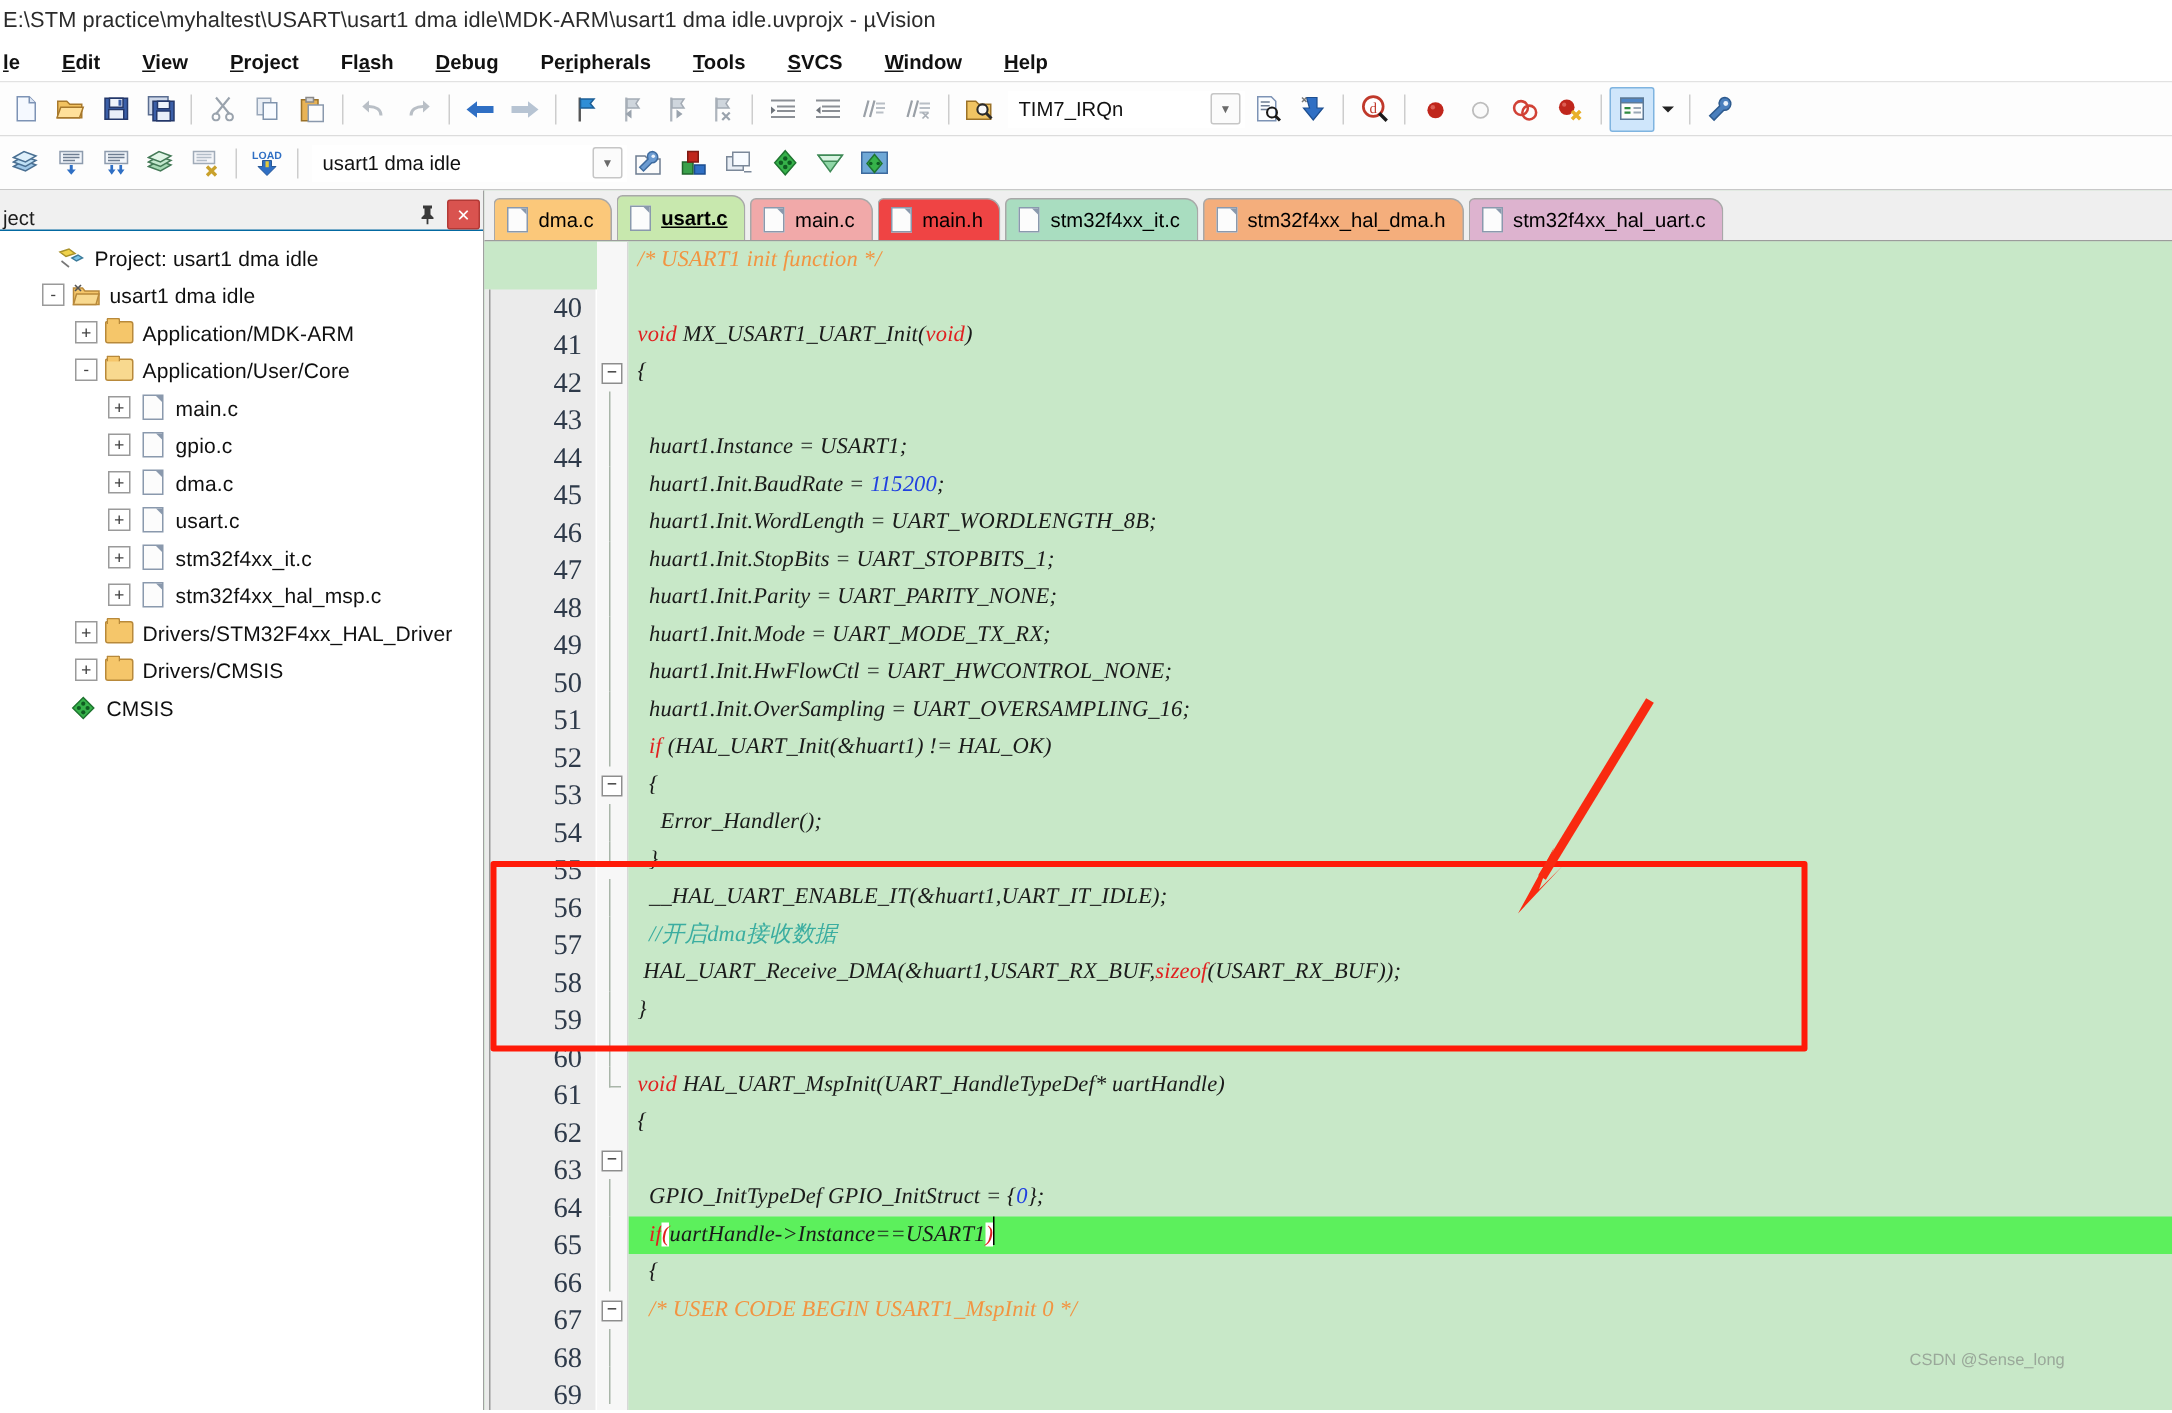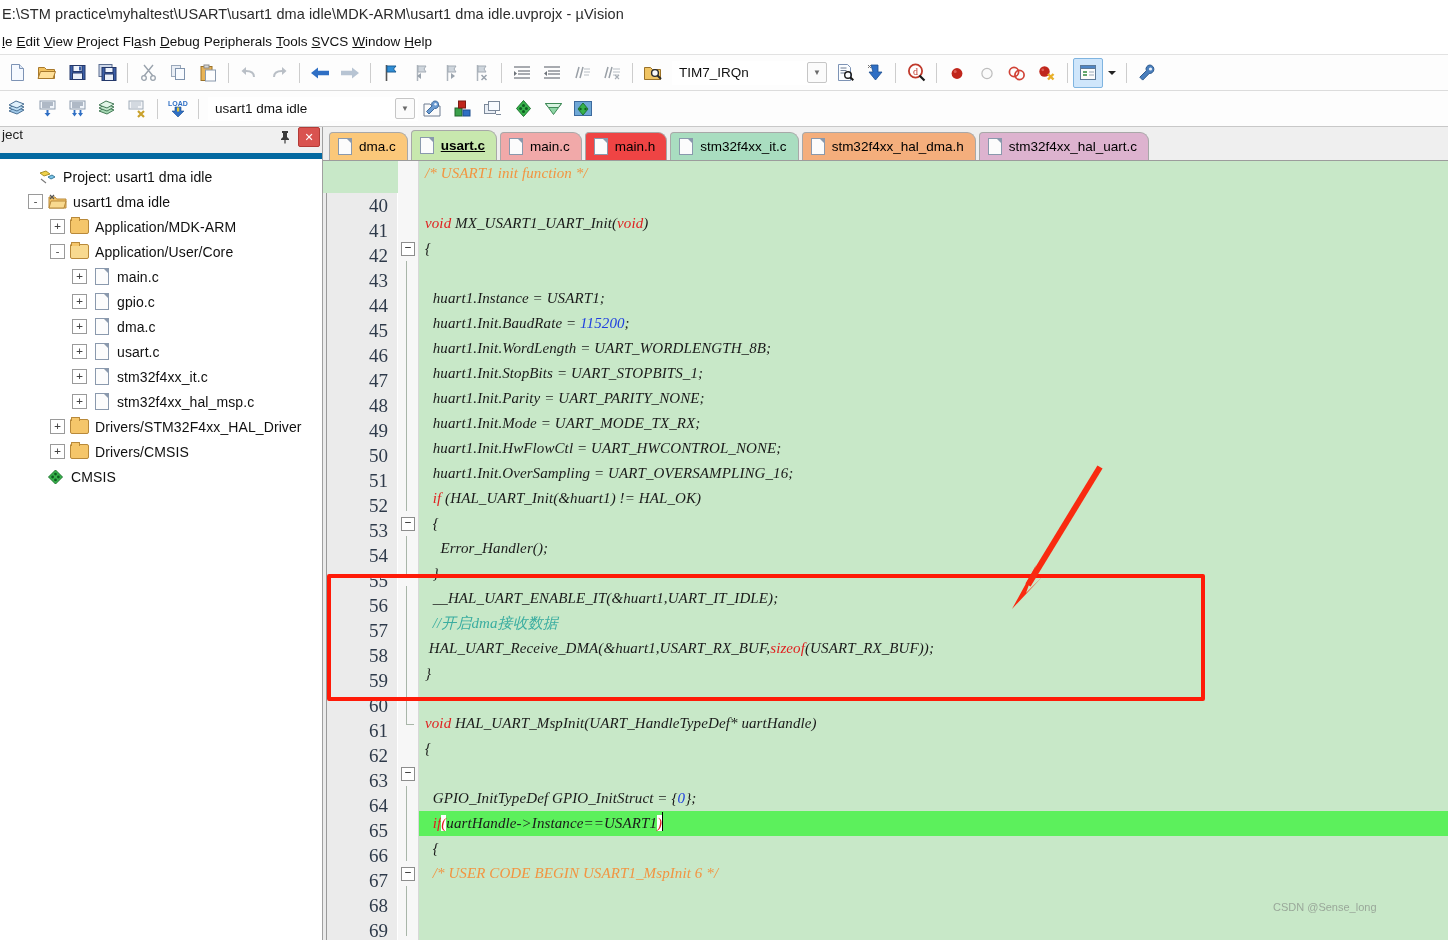--- a/index.html
+++ b/index.html
@@ -22,22 +22,23 @@
   
   #menubar{
     height:26px;
     background:#ffffff;
     display:flex;align-items:center;
     border-bottom:1px solid #e2e2e2;
     padding-left:0px;
   }
   .menu-item{
     font-size:13.5px;color:#111;
-    padding:3px 2px;cursor:default;
+    padding:3px 14px;cursor:default;
     white-space:nowrap;
+    font-weight:bold;
   }
   .menu-item:first-child{padding-left:2px;}
   .menu-item u{text-decoration:underline;}
   
   .toolbar{
     height:35px;display:flex;align-items:center;
     background:#fdfdfd;
     border-bottom:1px solid #dcdcdc;
     padding-left:2px;
   }
@@ -68,23 +69,23 @@
   
   #main{display:flex;height:813px;}
   
   #project-panel{
     width:322px;flex:0 0 322px;
     background:#ffffff;
     display:flex;flex-direction:column;
     border-right:1px solid #a0a0a0;
   }
   #pp-header{
-    height:26px;display:flex;align-items:flex-start;
+    height:26px;display:flex;align-items:flex-end;
     background:#f0f0f0;
-    border-bottom:6px solid #0369a1;
+    border-bottom:1px solid #0369a1;
     padding-left:2px;
   }
   #pp-title{flex:1;font-size:13.5px;color:#1c1c1c;}
   .pp-hbtn{
     width:22px;height:20px;
     display:flex;align-items:center;justify-content:center;
     margin-right:2px;cursor:default;font-size:12px;
   }
   #pp-close{
     background:#d9534f;color:#fff;border:1px solid #b33a36;
@@ -883,21 +884,21 @@
           <div class="cl"><span class="cmt2">  //开启dma接收数据</span></div>
           <div class="cl"><span> HAL_UART_Receive_DMA(&amp;huart1,USART_RX_BUF,</span><span class="kw">sizeof</span><span>(USART_RX_BUF));</span></div>
           <div class="cl"><span>}</span></div>
           <div class="cl"></div>
           <div class="cl"><span class="kw">void</span><span> HAL_UART_MspInit(UART_HandleTypeDef* uartHandle)</span></div>
           <div class="cl"><span>{</span></div>
           <div class="cl"></div>
           <div class="cl"><span>  GPIO_InitTypeDef GPIO_InitStruct = {</span><span class="num">0</span><span>};</span></div>
           <div class="cl hl"><span>  </span><span class="kw">if</span><span><span style="background: rgb(255, 255, 255); color: rgb(224, 32, 32);">(</span><span>uartHandle-&gt;Instance==USART1</span></span><span style="background: rgb(255, 255, 255); color: rgb(224, 32, 32);">)</span><span class="cursor"></span></div>
           <div class="cl"><span>  {</span></div>
-          <div class="cl"><span class="cmt">  /* USER CODE BEGIN USART1_MspInit 6 */</span></div>
+          <div class="cl"><span class="cmt">  /* USER CODE BEGIN USART1_MspInit 0 */</span></div>
           <div class="cl"></div>
         </div>
 
       <div id="annot">
         <div id="redbox" style="left: 4px; top: 413px; width: 870px; height: 119px;"></div>
         <svg id="arrow" width="140" height="170" style="left:665px;top:300px;">
           <defs></defs>
           <path d="M112 6 L40 124" stroke="#f92a10" stroke-width="6" fill="none"></path>
           <path d="M24 148 L54 116 L38 132 L48 104 Z" fill="#f92a10"></path>
         </svg>

